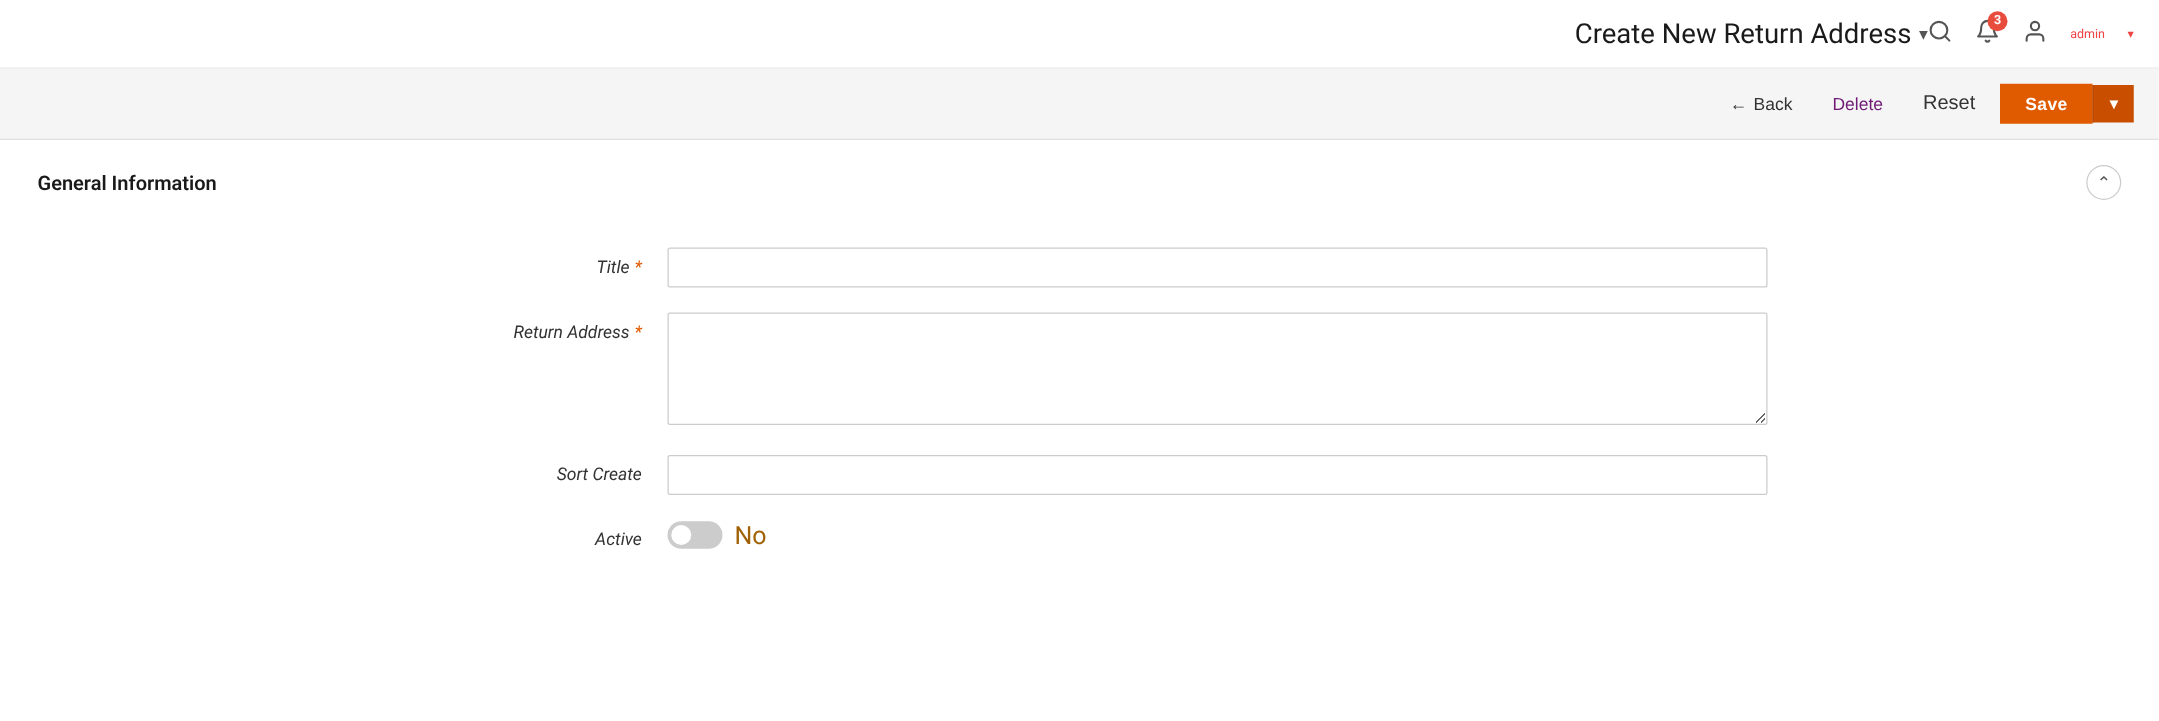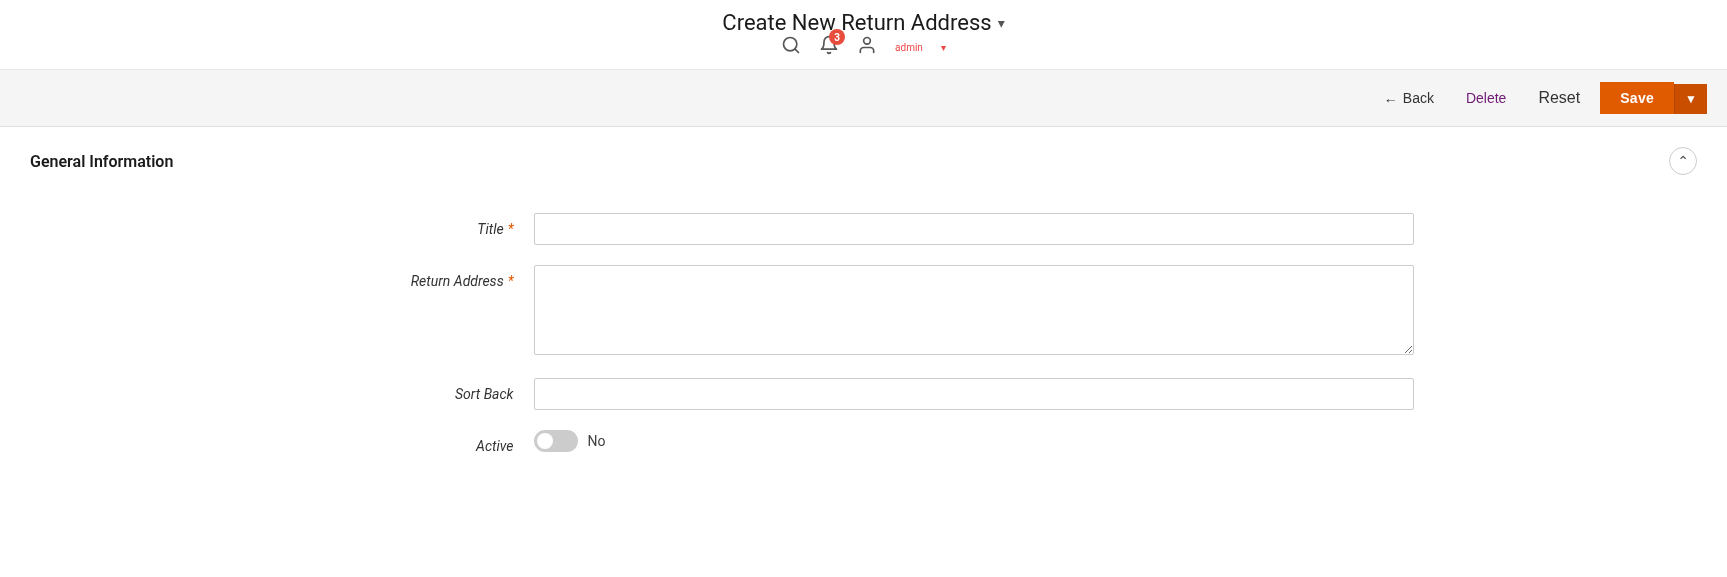--- a/index.html
+++ b/index.html
@@ -11,21 +11,20 @@
     }
 
     
     .top-header {
       display: flex;
       align-items: center;
       justify-content: flex-end;
       padding: 10px 20px;
       border-bottom: 1px solid #e8e8e8;
       min-height: 55px;
-      flex-direction: column;
     }
     .page-title {
       font-size: 22px;
       font-weight: 400;
       color: #1a1a1a;
       display: flex;
       align-items: center;
       gap: 6px;
     }
     .page-title .dropdown-arrow {
@@ -109,21 +108,21 @@
     .btn-reset {
       background: none;
       border: none;
       cursor: pointer;
       color: #333;
       font-size: 16px;
       padding: 6px 12px;
     }
     .btn-save-group {
       display: flex;
-      align-items: flex-end;
+      align-items: center;
     }
     .btn-save {
       background: #e05a00;
       color: #fff;
       border: none;
       cursor: pointer;
       font-size: 14px;
       padding: 8px 20px;
       font-weight: 600;
       letter-spacing: 0.3px;
@@ -250,22 +249,22 @@
       border-radius: 50%;
       transition: 0.3s;
     }
     .toggle-switch input:checked + .toggle-slider {
       background-color: #e05a00;
     }
     .toggle-switch input:checked + .toggle-slider:before {
       transform: translateX(22px);
     }
     .toggle-label-text {
-      font-size: 14px;
-      color: #404040;
+      font-size: 20px;
+      color: #a16207;
     }
   </style>
 </head>
 <body>
 
 <div class="top-header">
   <div class="page-title">
     <span>Create New Return Address</span>
     <span class="dropdown-arrow">▾</span>
   </div>
@@ -334,21 +333,21 @@
         <span>Return Address</span>
         <span class="required-star">*</span>
       </div>
       <div class="form-control">
         <textarea placeholder="" style=""></textarea>
       </div>
     </div>
 
     <div class="form-row">
       <div class="form-label">
-        <span>Sort Back</span>
+        <span>Sort Create</span>
       </div>
       <div class="form-control">
         <input type="text" placeholder="" style="">
       </div>
     </div>
 
     <div class="form-row">
       <div class="form-label">
         <span>Active</span>
       </div>

